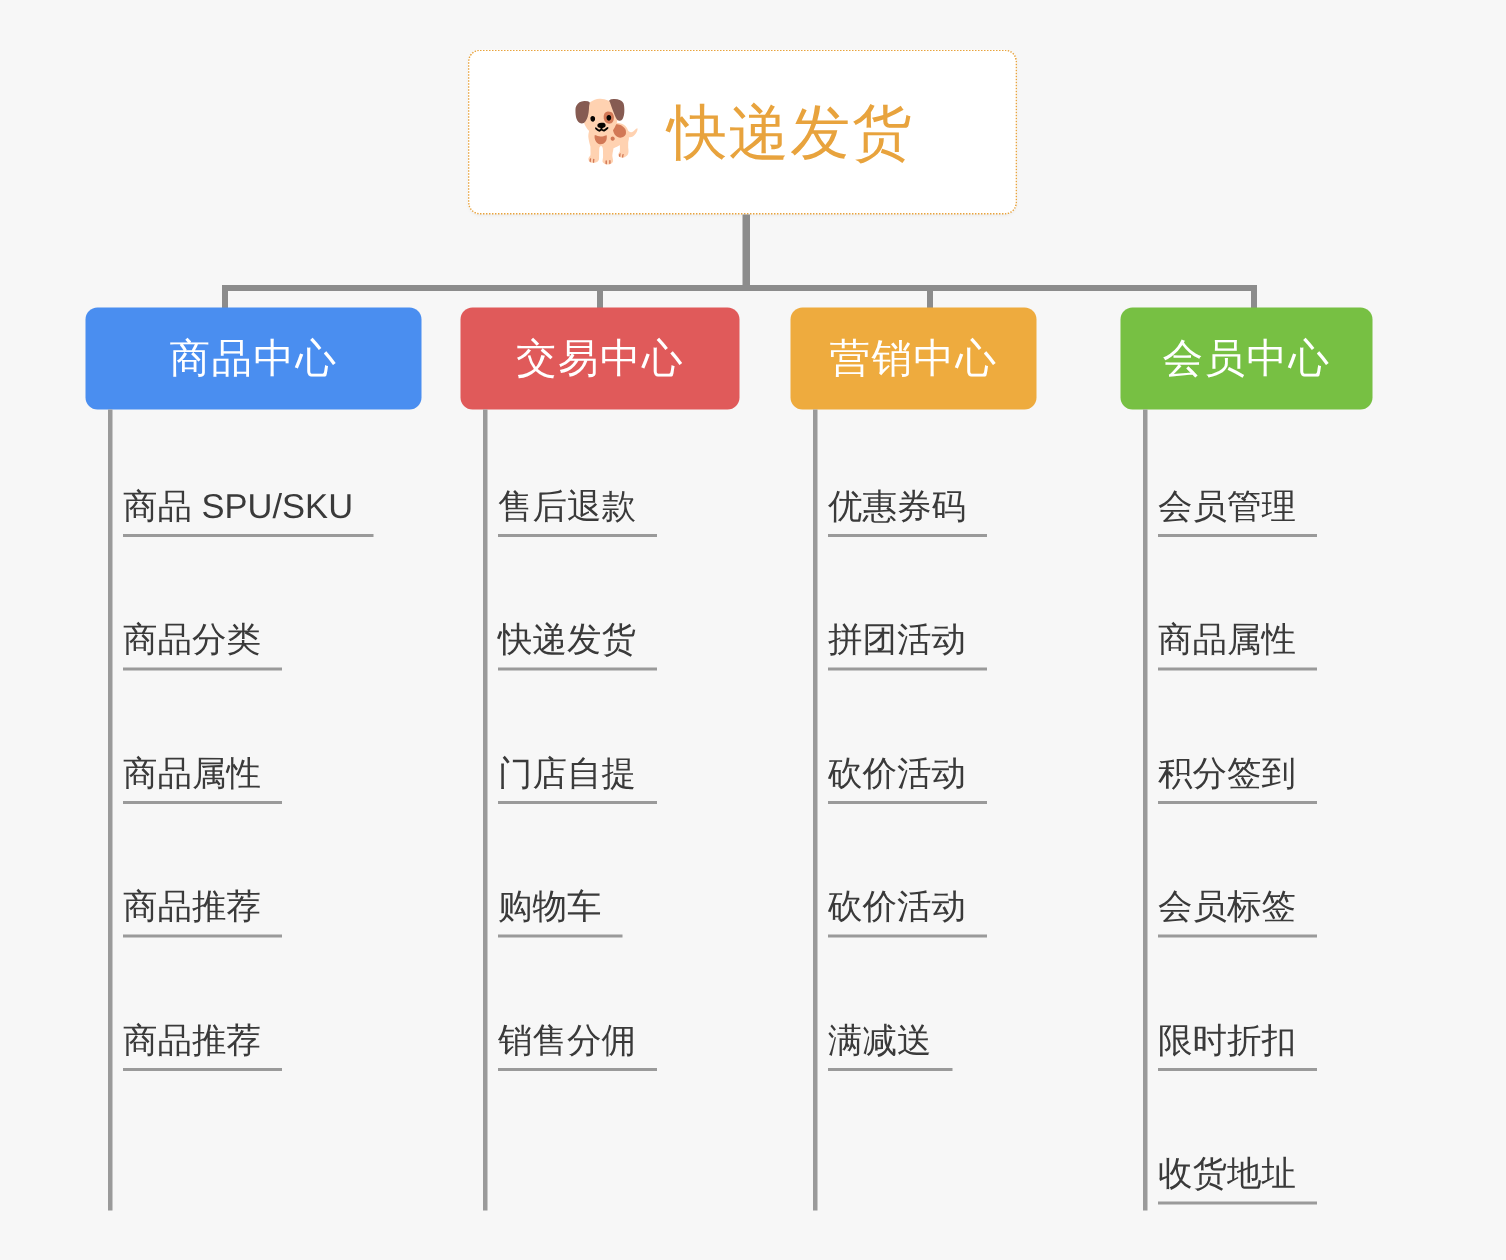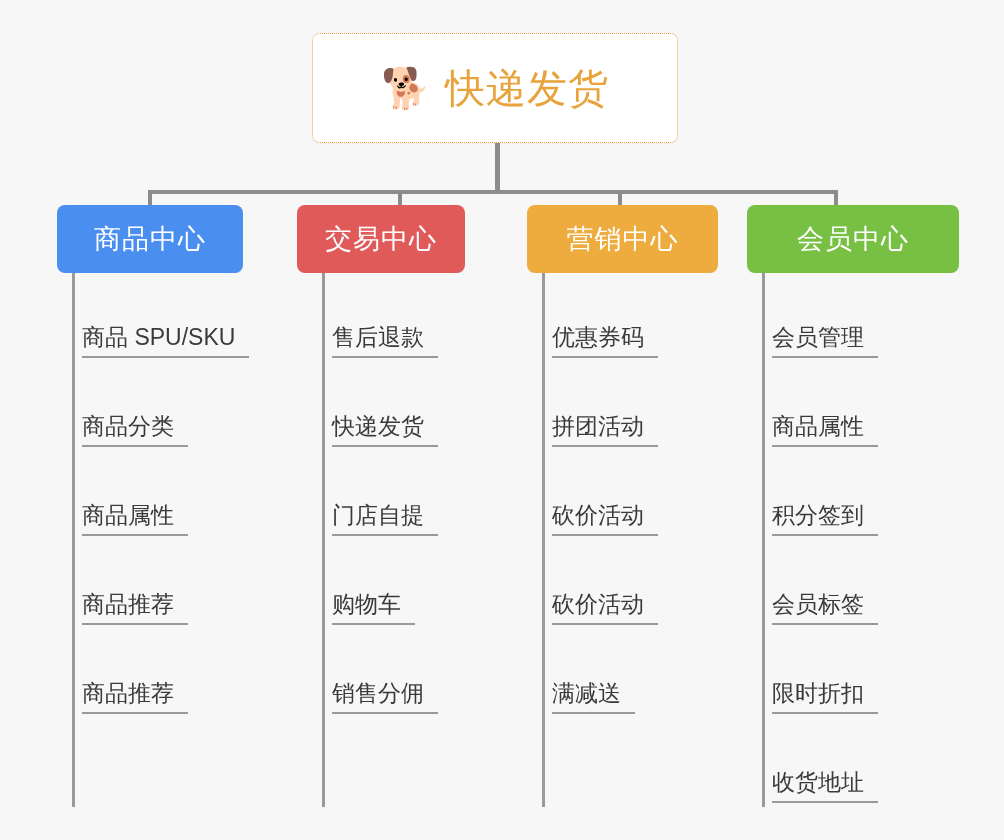--- a/index.html
+++ b/index.html
@@ -115,30 +115,30 @@
     <span class="root-title">快递发货</span>
   </div>
 
   <div class="conn conn-v" style="left:495px; top:143px; width:5px; height:50px;"></div>
   <div class="conn conn-h" style="left:148px; top:190px; width:690px; height:4px;"></div>
   <div class="conn conn-v" style="left:148px; top:190px; width:4px; height:18px;"></div>
   <div class="conn conn-v" style="left:398px; top:190px; width:4px; height:18px;"></div>
   <div class="conn conn-v" style="left:618px; top:190px; width:4px; height:18px;"></div>
   <div class="conn conn-v" style="left:834px; top:190px; width:4px; height:18px;"></div>
 
-  <div class="cat-box" style="left:57px; width:186px; background:#4a8ef0;">
+  <div class="cat-box" style="left:57px; width:224px; background:#4a8ef0;">
     <span>商品中心</span>
   </div>
-  <div class="cat-box" style="left:297px; width:168px; background:#e05a5a;">
+  <div class="cat-box" style="left:307px; width:186px; background:#e05a5a;">
     <span>交易中心</span>
   </div>
-  <div class="cat-box" style="left:527px; width:191px; background:#eeab3e;">
+  <div class="cat-box" style="left:527px; width:164px; background:#eeab3e;">
     <span>营销中心</span>
   </div>
-  <div class="cat-box" style="left:747px; width:212px; background:#77c043;">
+  <div class="cat-box" style="left:747px; width:168px; background:#77c043;">
     <span>会员中心</span>
   </div>
 
   <div class="leaf-col" style="left:72px;">
     <div class="leaf-rail" style="height:534px;"></div>
     <div class="leaf-item">
         <span class="leaf-label">商品 SPU/SKU</span>
       </div>
     <div class="leaf-item">
         <span class="leaf-label">商品分类</span>

